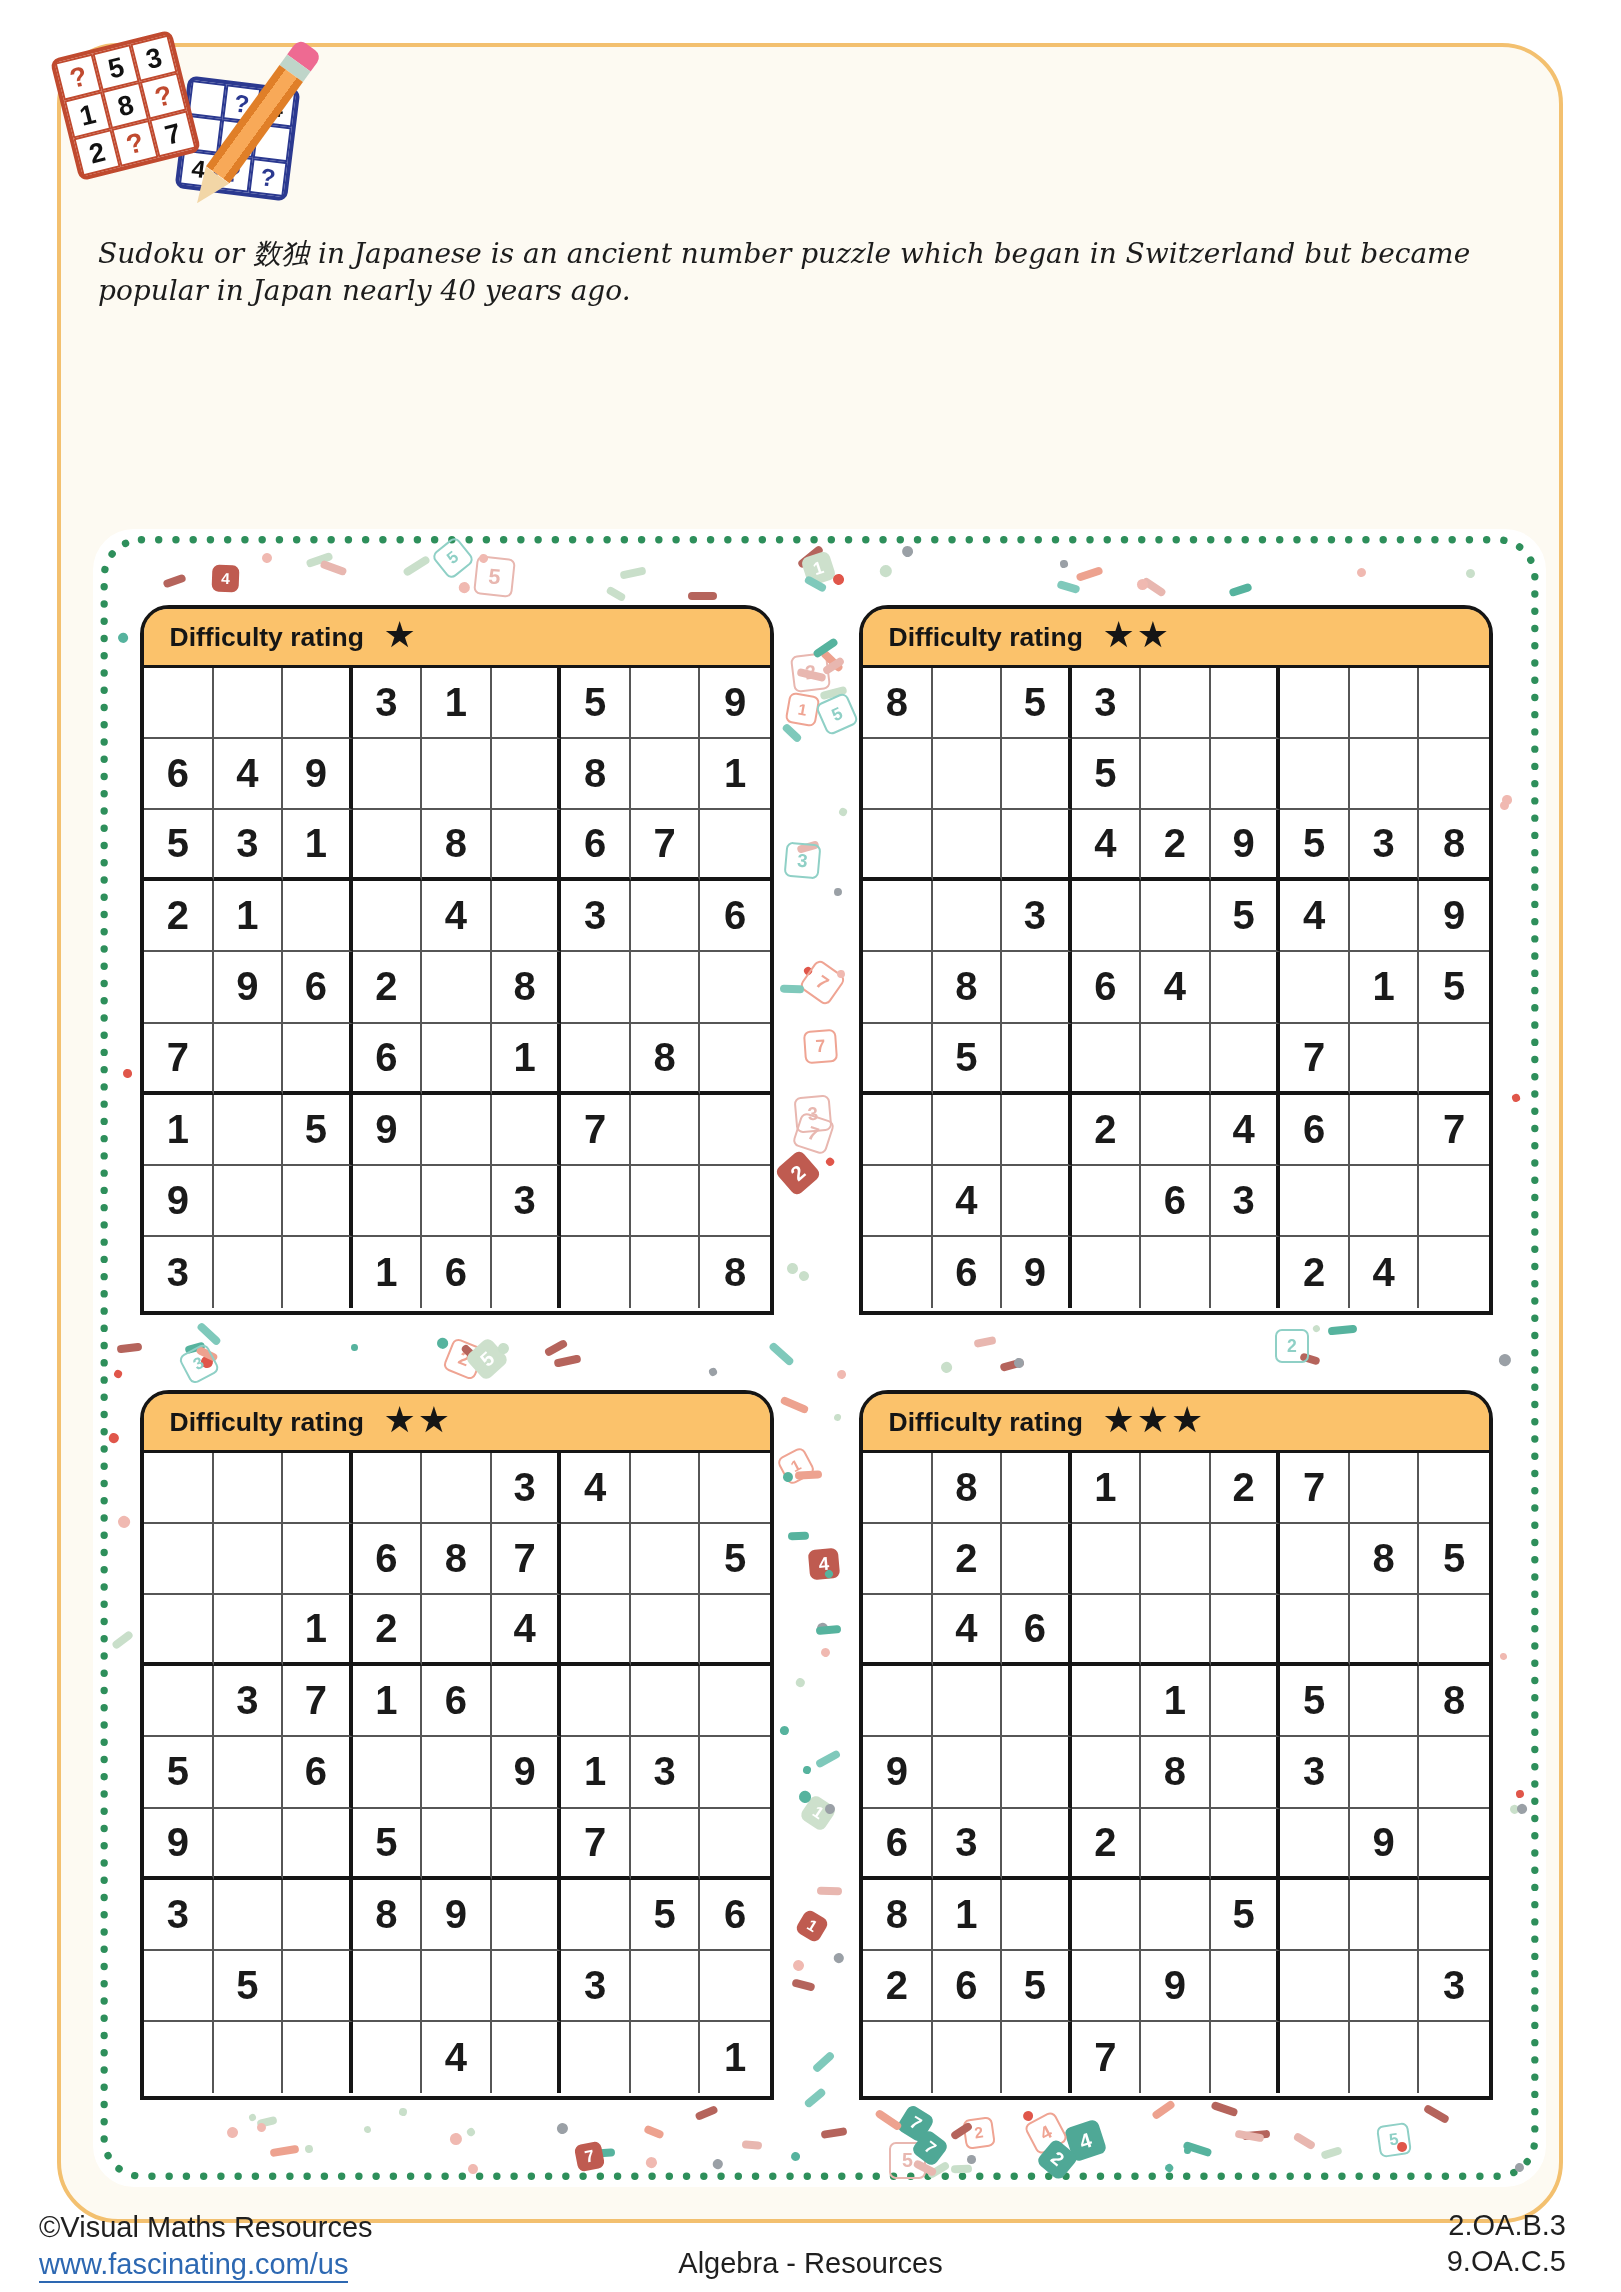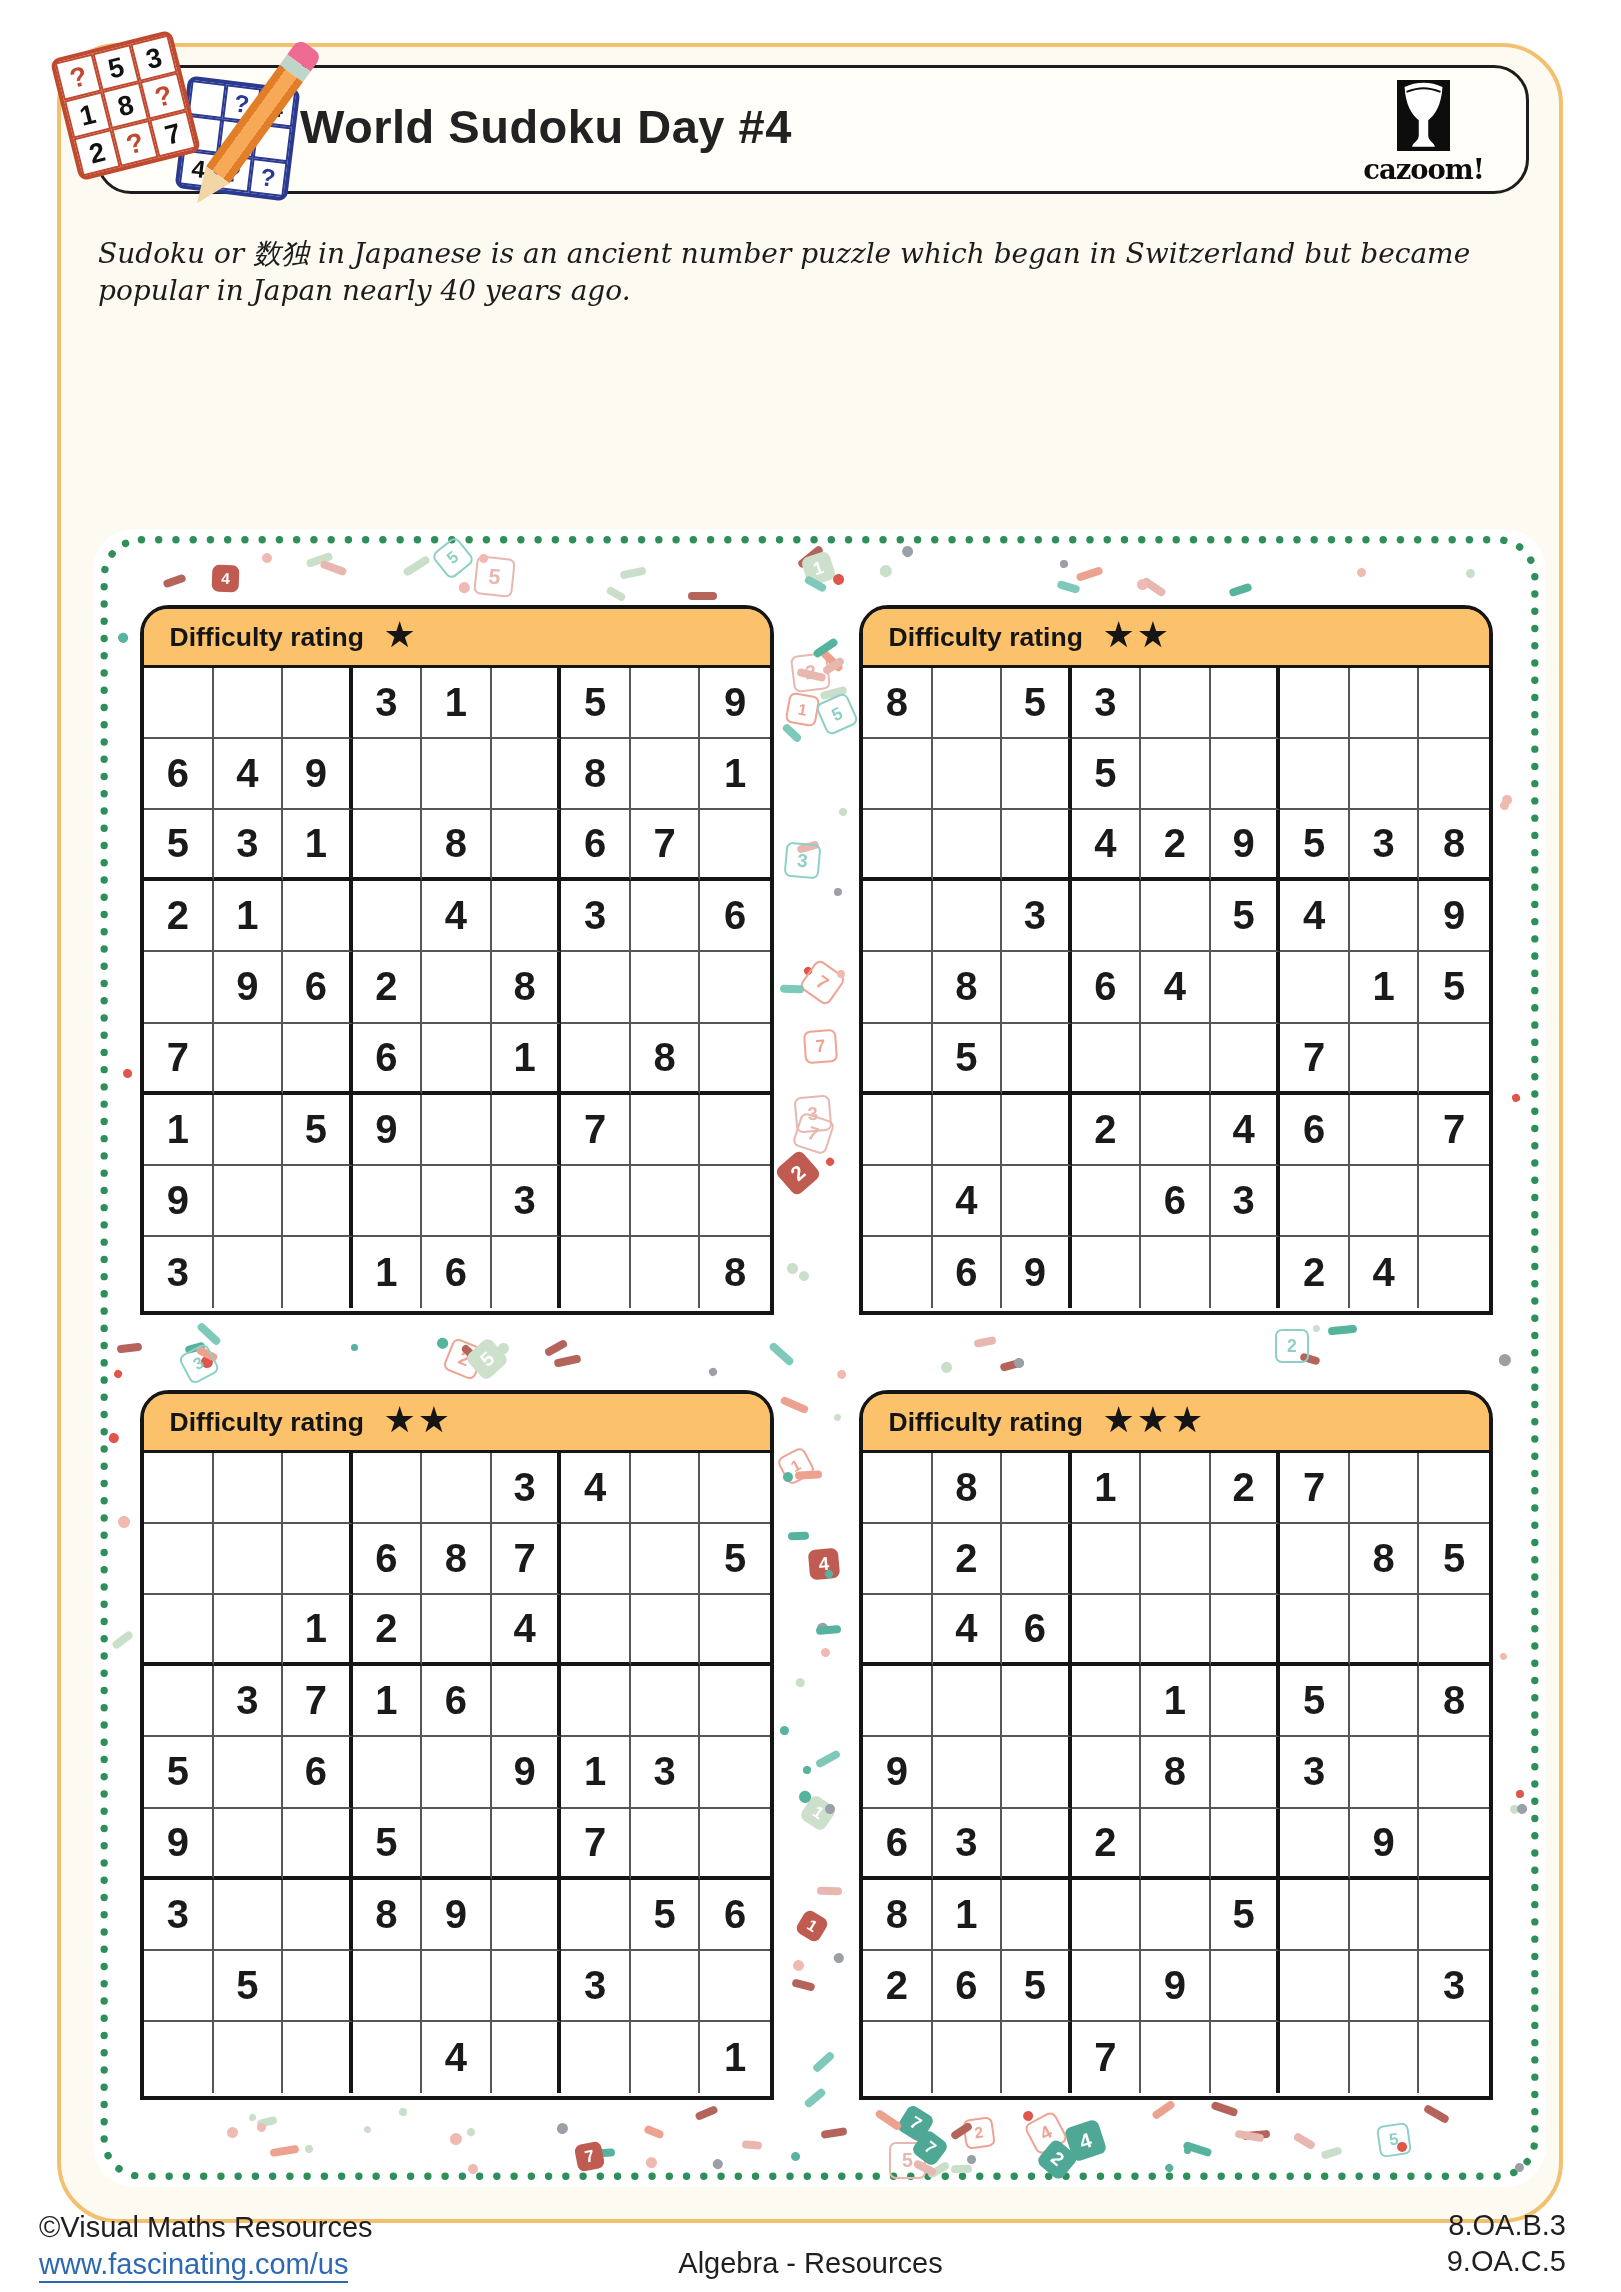--- a/index.html
+++ b/index.html
@@ -51,32 +51,20 @@
   .f-url{display:inline-block;margin-top:3.9px;color:#2D68B2;border-bottom:2.5px solid #2D68B2;text-decoration:none;cursor:pointer;}
   .f-center{position:absolute;left:0;right:0;top:2247px;text-align:center;font-size:29px;color:#1f1f1f;}
   .f-right{position:absolute;right:55px;top:2207px;text-align:right;font-size:29px;color:#1f1f1f;line-height:1.25;}
 </style>
 </head>
 <body>
 
 <div class="page">
   <div class="frame"></div>
 
-  <header class="header-box">
-    <h1 class="title" style="margin:0;">World Sudoku Day #4</h1>
-    <div class="logo">
-      <div class="logo-mark">
-        <svg width="53" height="71" viewBox="0 0 56 74" aria-hidden="true">
-          <path d="M8,7 C20,1 36,1 48,7 C47,26 40,37 33,42 L33,58 C33,64 40,66 40,70 L16,70 C16,66 23,64 23,58 L23,42 C16,37 9,26 8,7 Z" fill="#ffffff"></path>
-          <path d="M10,12 C24,7 32,7 46,12" stroke="#0d0d0d" stroke-width="2" fill="none"></path>
-        </svg>
-      </div>
-      <div class="logo-text">cazoom!</div>
-    </div>
-  </header>
 
   <div class="hero">
     <div class="mini blue" id="bluemini">
         <div class="mcell"></div>
         <div class="mcell q">?</div>
         <div class="mcell">4</div>
         <div class="mcell"></div>
         <div class="mcell q">?</div>
         <div class="mcell"></div>
         <div class="mcell">4</div>
@@ -634,18 +622,18 @@
     </div>
   </section>
 
   <footer>
     <div class="f-left">
       <div>©Visual Maths Resources</div>
       <a class="f-url">www.fascinating.com/us</a>
     </div>
     <div class="f-center">Algebra - Resources</div>
     <div class="f-right">
-      <div>8.OA.B.3</div>
+      <div>2.OA.B.3</div>
       <div>9.OA.C.5</div>
     </div>
   </footer>
 </div>
 
 
 </body></html>

